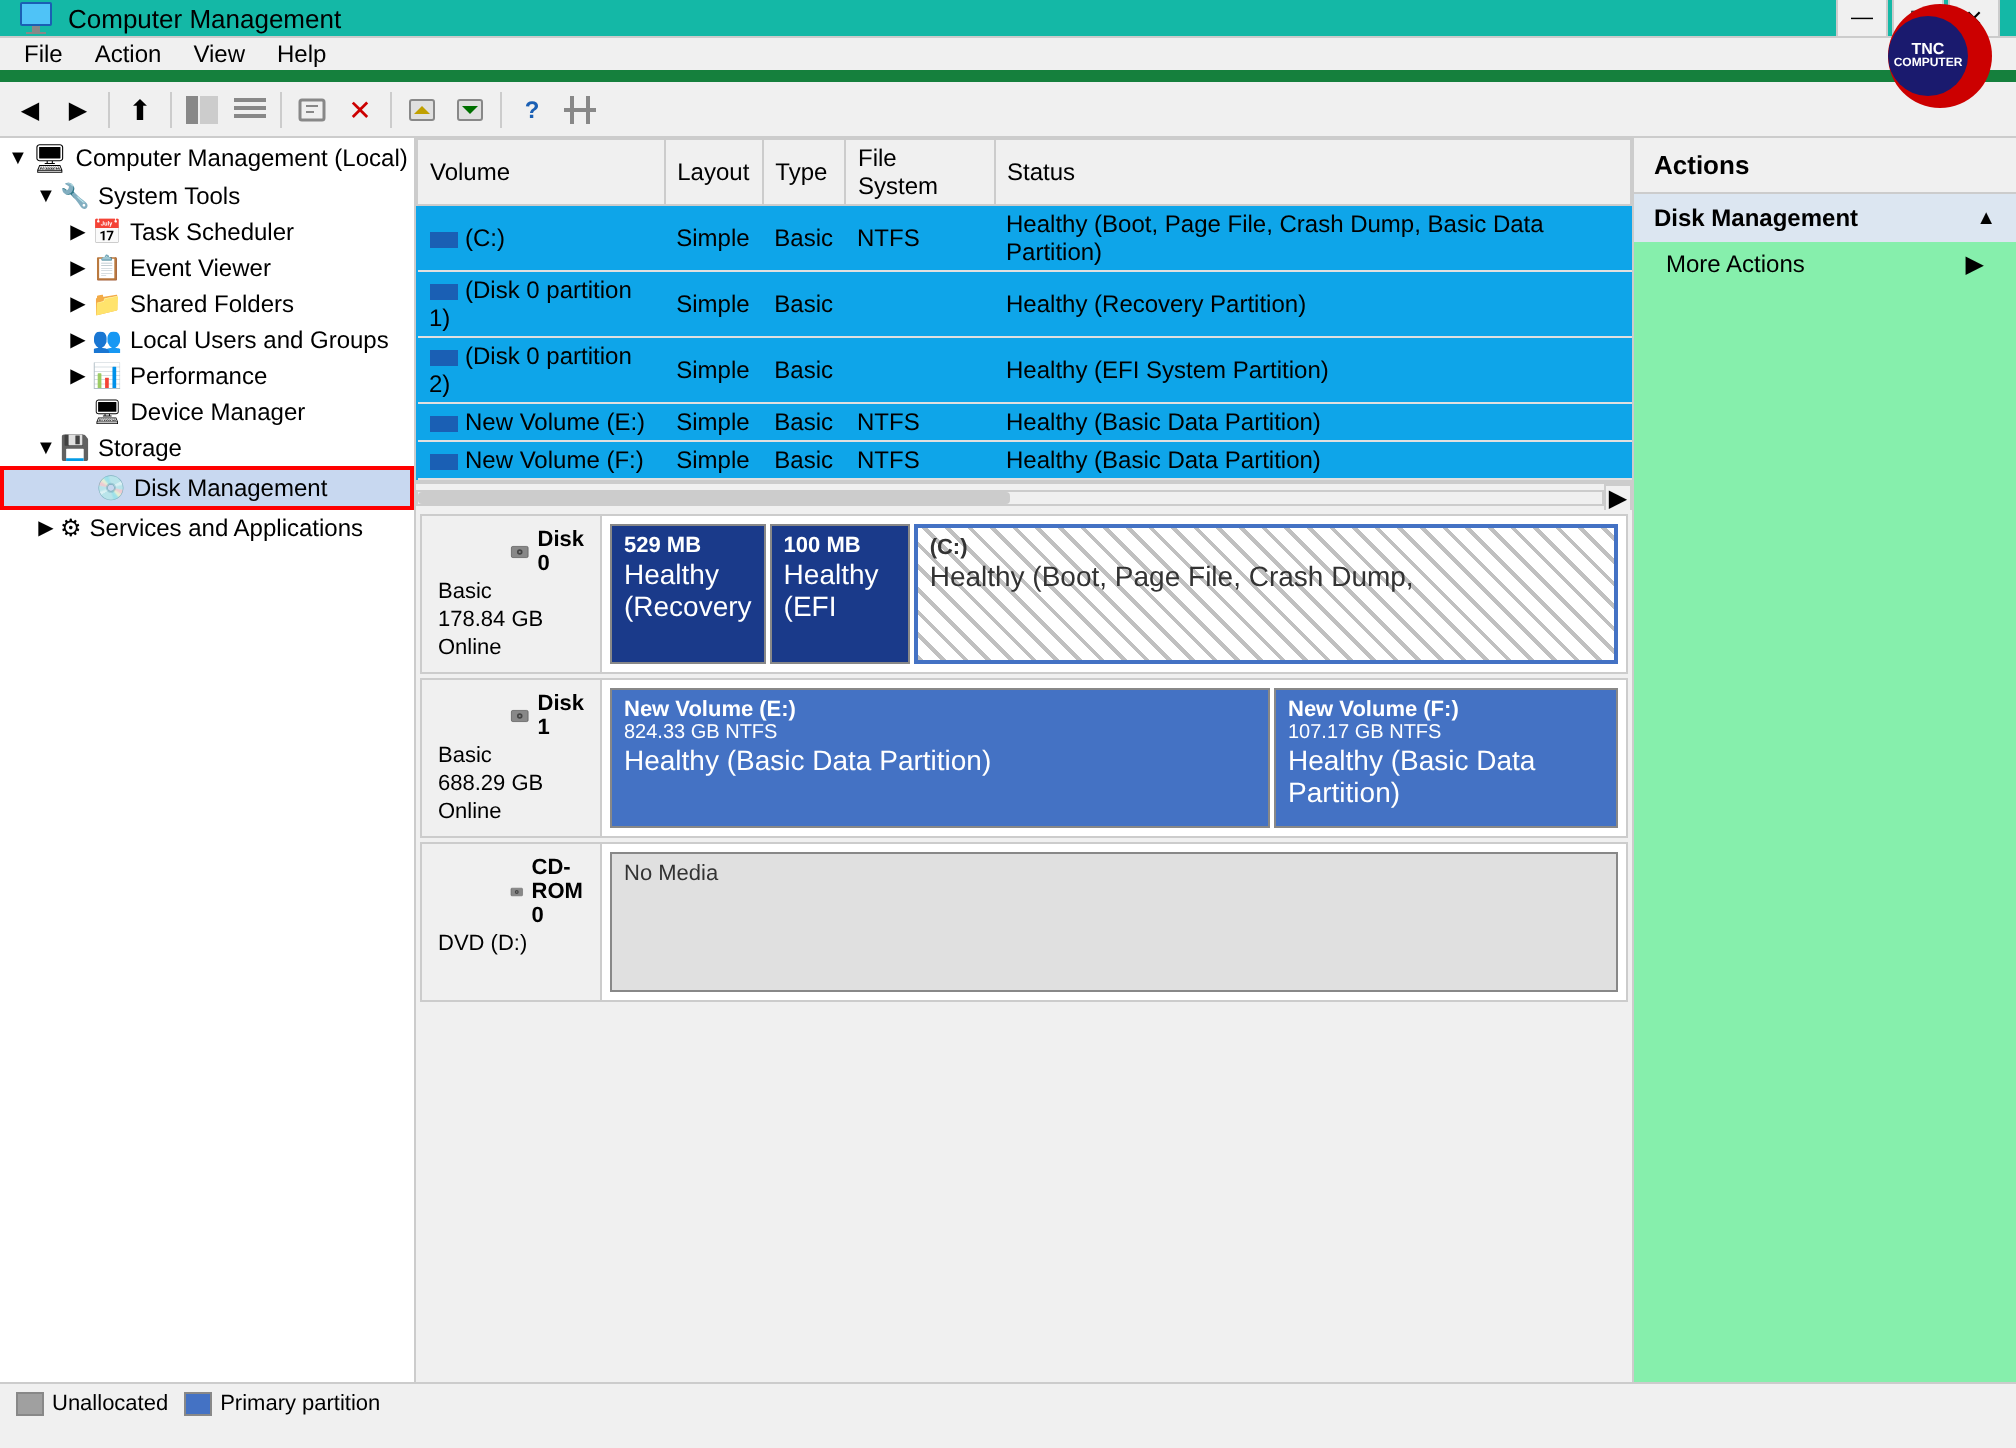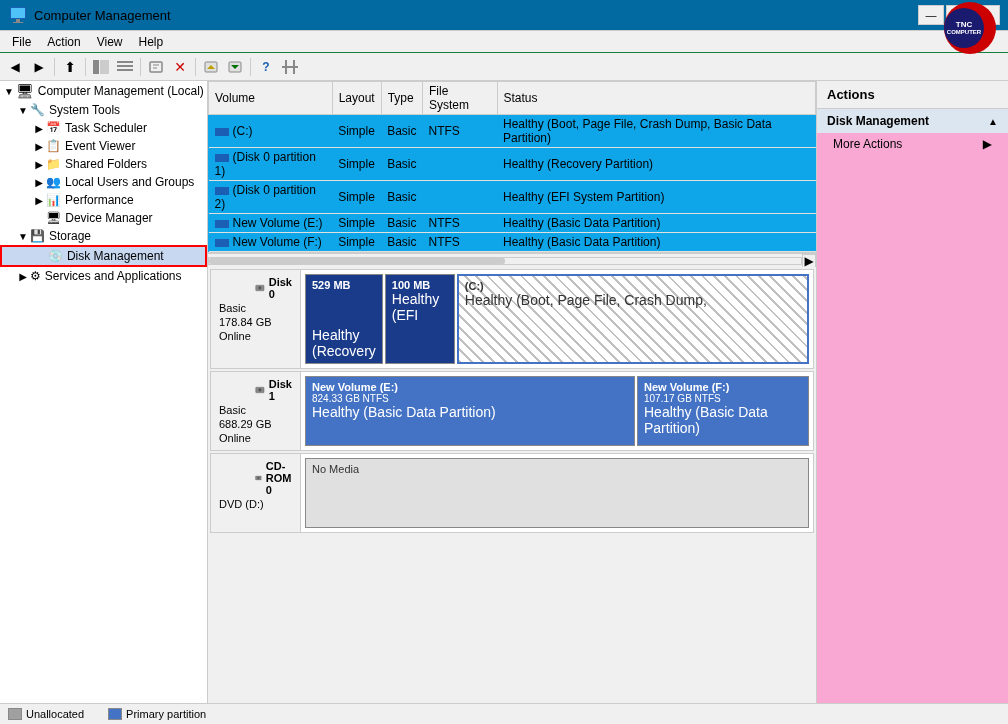--- a/index.html
+++ b/index.html
@@ -1,25 +1,25 @@
 <!DOCTYPE html>
 <html><head>
   <meta charset="utf-8">
   <style>
     * { margin: 0; padding: 0; box-sizing: border-box; }
     body { font-family: 'Segoe UI', Tahoma, sans-serif; font-size: 12px; background: #f0f0f0; width: 1008px; height: 724px; overflow: hidden; }
 
     
     .title-bar {
-      background: #0369a1;
+      background: #14b8a6;
       border-bottom: 1px solid #ccc;
       display: flex;
       align-items: center;
       padding: 4px 8px;
-      height: 31px;
+      height: 19px;
     }
     .title-bar-icon { width: 20px; height: 20px; margin-right: 6px; }
     .title-bar-title { font-size: 13px; font-weight: normal; flex: 1; }
     .title-bar-controls { display: flex; gap: 2px; }
     .title-bar-btn {
       width: 26px; height: 20px; border: 1px solid #ccc; background: #f0f0f0;
       cursor: pointer; display: flex; align-items: center; justify-content: center; font-size: 11px;
     }
 
     
@@ -33,21 +33,21 @@
       overflow: hidden;
     }
     .tnc-inner {
       width: 40px; height: 40px; border-radius: 50%; background: #1a1a6e;
       display: flex; flex-direction: column; align-items: center; justify-content: center; color: white; font-size: 8px; font-weight: bold; line-height: 1.2;
     }
 
     
     .menu-bar {
       background: #f0f0f0;
-      border-bottom: 1px solid #15803d;
+      border-bottom: 6px solid #15803d;
       display: flex;
       align-items: center;
       padding: 2px 4px;
       height: 22px;
     }
     .menu-item { padding: 2px 8px; cursor: pointer; font-size: 12px; }
 
     
     .toolbar {
       background: #f0f0f0;
@@ -171,21 +171,21 @@
       border: 2px solid #4472c4;
     }
     .partition-name { font-weight: bold; font-size: 11px; }
     .partition-size { font-size: 10px; }
     .partition-status { font-size: 14px; }
 
     
     .actions-panel {
       width: 192px;
       min-width: 192px;
-      background: #f9a8d4;
+      background: #86efac;
       border-left: 1px solid #ccc;
       display: flex; flex-direction: column;
     }
     .actions-title {
       background: #f0f0f0;
       border-bottom: 1px solid #ccc;
       padding: 6px 10px;
       font-weight: bold; font-size: 13px;
     }
     .actions-section {
@@ -208,21 +208,21 @@
     }
 
     
     .status-bar {
       height: 20px;
       background: #f0f0f0;
       border-top: 1px solid #ccc;
       display: flex;
       align-items: center;
       padding: 0 8px;
-      gap: 24px;
+      gap: 8px;
       font-size: 11px;
     }
     .legend-item { display: flex; align-items: center; gap: 4px; }
     .legend-box { width: 14px; height: 12px; border: 1px solid #888; }
     .legend-box.unalloc { background: #a0a0a0; }
     .legend-box.primary { background: #4472c4; }
 
     
     .sidebar::-webkit-scrollbar { width: 8px; }
     .sidebar::-webkit-scrollbar-track { background: #f0f0f0; }
@@ -456,21 +456,21 @@
             <div class="disk-info-name"><svg width="14" height="14" viewBox="0 0 14 14">
                 <rect x="1" y="3" width="12" height="8" rx="1" fill="#888" stroke="#555" stroke-width="0.5"></rect>
                 <circle cx="7" cy="7" r="2" fill="#444"></circle>
                 <circle cx="7" cy="7" r="0.8" fill="#888"></circle>
               </svg> Disk 0</div>
             <div>Basic</div>
             <div>178.84 GB</div>
             <div>Online</div>
           </div>
           <div class="disk-partitions">
-            <div class="partition dark-blue" style="flex: 1 1 0%; gap: 36px;">
+            <div class="partition dark-blue" style="flex: 1 1 0%;">
               <div class="partition-name">529 MB</div>
               <div class="partition-status">Healthy (Recovery</div>
             </div>
             <div class="partition dark-blue" style="flex: 1 1 0%;">
               <div class="partition-name">100 MB</div>
               <div class="partition-status">Healthy (EFI</div>
             </div>
             <div class="partition hatched" style="flex: 6 1 0%;">
               <div class="partition-name">(C:)</div>
               <div class="partition-status">Healthy (Boot, Page File, Crash Dump,</div>

